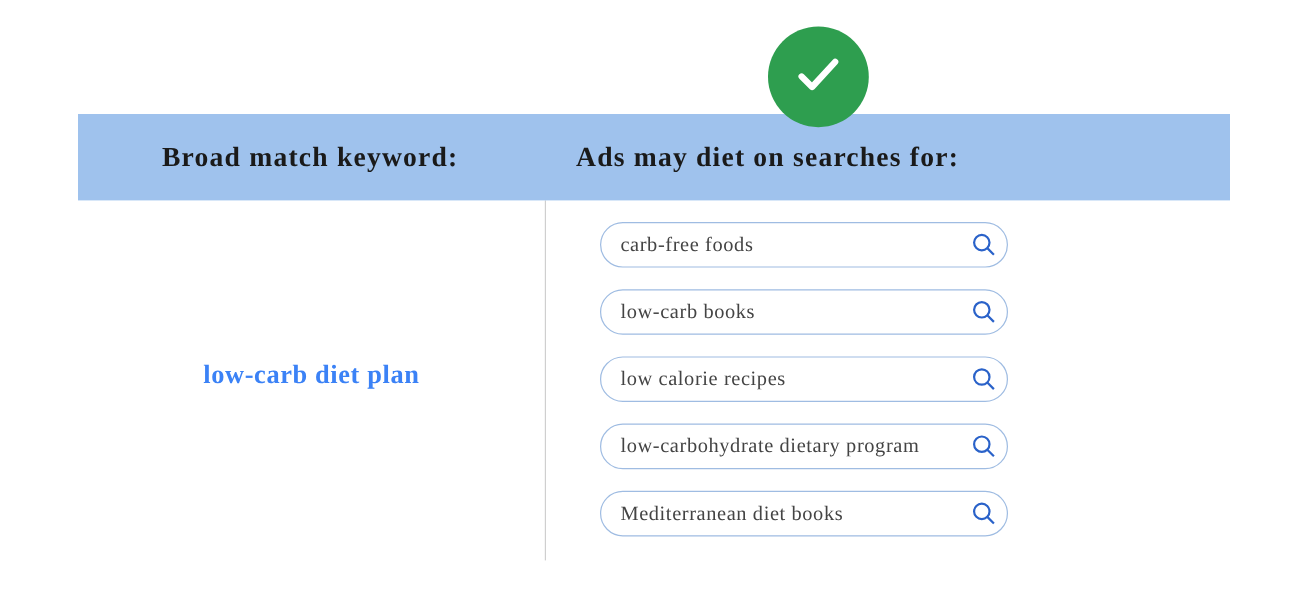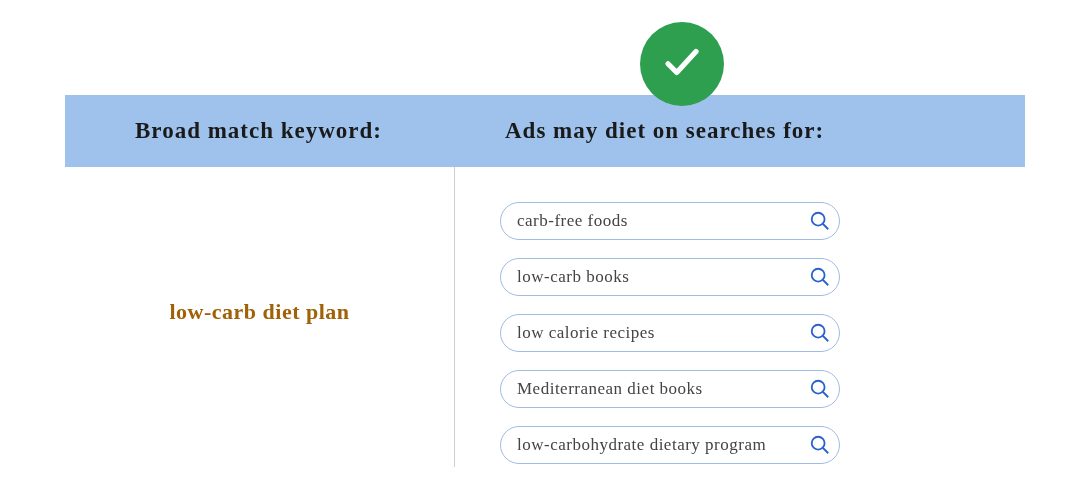--- a/index.html
+++ b/index.html
@@ -35,21 +35,20 @@
   }
   .header-row {
     position: absolute;
     top: 95px;
     left: 65px;
     width: 960px;
     height: 72px;
     background: #9fc2ed;
     display: flex;
     z-index: 1;
-    gap: 25px;
   }
   .header-cell-left,
   .header-cell-right {
     display: flex;
     align-items: center;
     font-weight: bold;
     font-size: 23px;
     color: #1a1a1a;
     letter-spacing: 1px;
   }
@@ -74,21 +73,21 @@
   .body-left {
     width: 390px;
     border-right: 1px solid #cfcfcf;
     display: flex;
     align-items: center;
     justify-content: center;
     box-sizing: border-box;
     padding: 0 20px;
   }
   .keyword {
-    color: #a16207;
+    color: #3b82f6;
     font-weight: bold;
     font-size: 22px;
     letter-spacing: 0.5px;
     margin-top: -10px;
   }
   .body-right {
     flex: 1;
     padding-top: 18px;
     padding-left: 45px;
     box-sizing: border-box;
@@ -102,21 +101,20 @@
     display: flex;
     align-items: center;
     padding-left: 16px;
     padding-right: 8px;
     box-sizing: border-box;
     margin-bottom: 18px;
     font-family: Georgia, "Times New Roman", serif;
     font-size: 17px;
     color: #444;
     letter-spacing: 0.5px;
-    margin-top: 17px;
   }
   .pill-text {
     flex: 1;
     white-space: nowrap;
     overflow: hidden;
   }
   .mag {
     width: 22px;
     height: 22px;
     flex-shrink: 0;
@@ -174,35 +172,35 @@
         <span class="pill-text">low calorie recipes</span>
         <span class="mag">
           <svg viewBox="0 0 24 24" fill="none" stroke="#2a62c9" stroke-width="2">
             <circle cx="10" cy="10" r="7"></circle>
             <line x1="15" y1="15" x2="21" y2="21"></line>
           </svg>
         </span>
       </div>
 
       <div class="pill">
+        <span class="pill-text">low-carbohydrate dietary program</span>
+        <span class="mag">
+          <svg viewBox="0 0 24 24" fill="none" stroke="#2a62c9" stroke-width="2">
+            <circle cx="10" cy="10" r="7"></circle>
+            <line x1="15" y1="15" x2="21" y2="21"></line>
+          </svg>
+        </span>
+      </div>
+
+      <div class="pill">
         <span class="pill-text">Mediterranean diet books</span>
         <span class="mag">
           <svg viewBox="0 0 24 24" fill="none" stroke="#2a62c9" stroke-width="2">
             <circle cx="10" cy="10" r="7"></circle>
             <line x1="15" y1="15" x2="21" y2="21"></line>
           </svg>
         </span>
       </div>
 
-      <div class="pill">
-        <span class="pill-text">low-carbohydrate dietary program</span>
-        <span class="mag">
-          <svg viewBox="0 0 24 24" fill="none" stroke="#2a62c9" stroke-width="2">
-            <circle cx="10" cy="10" r="7"></circle>
-            <line x1="15" y1="15" x2="21" y2="21"></line>
-          </svg>
-        </span>
-      </div>
-
     </div>
   </div>
 
 </div>
 
 </body></html>

